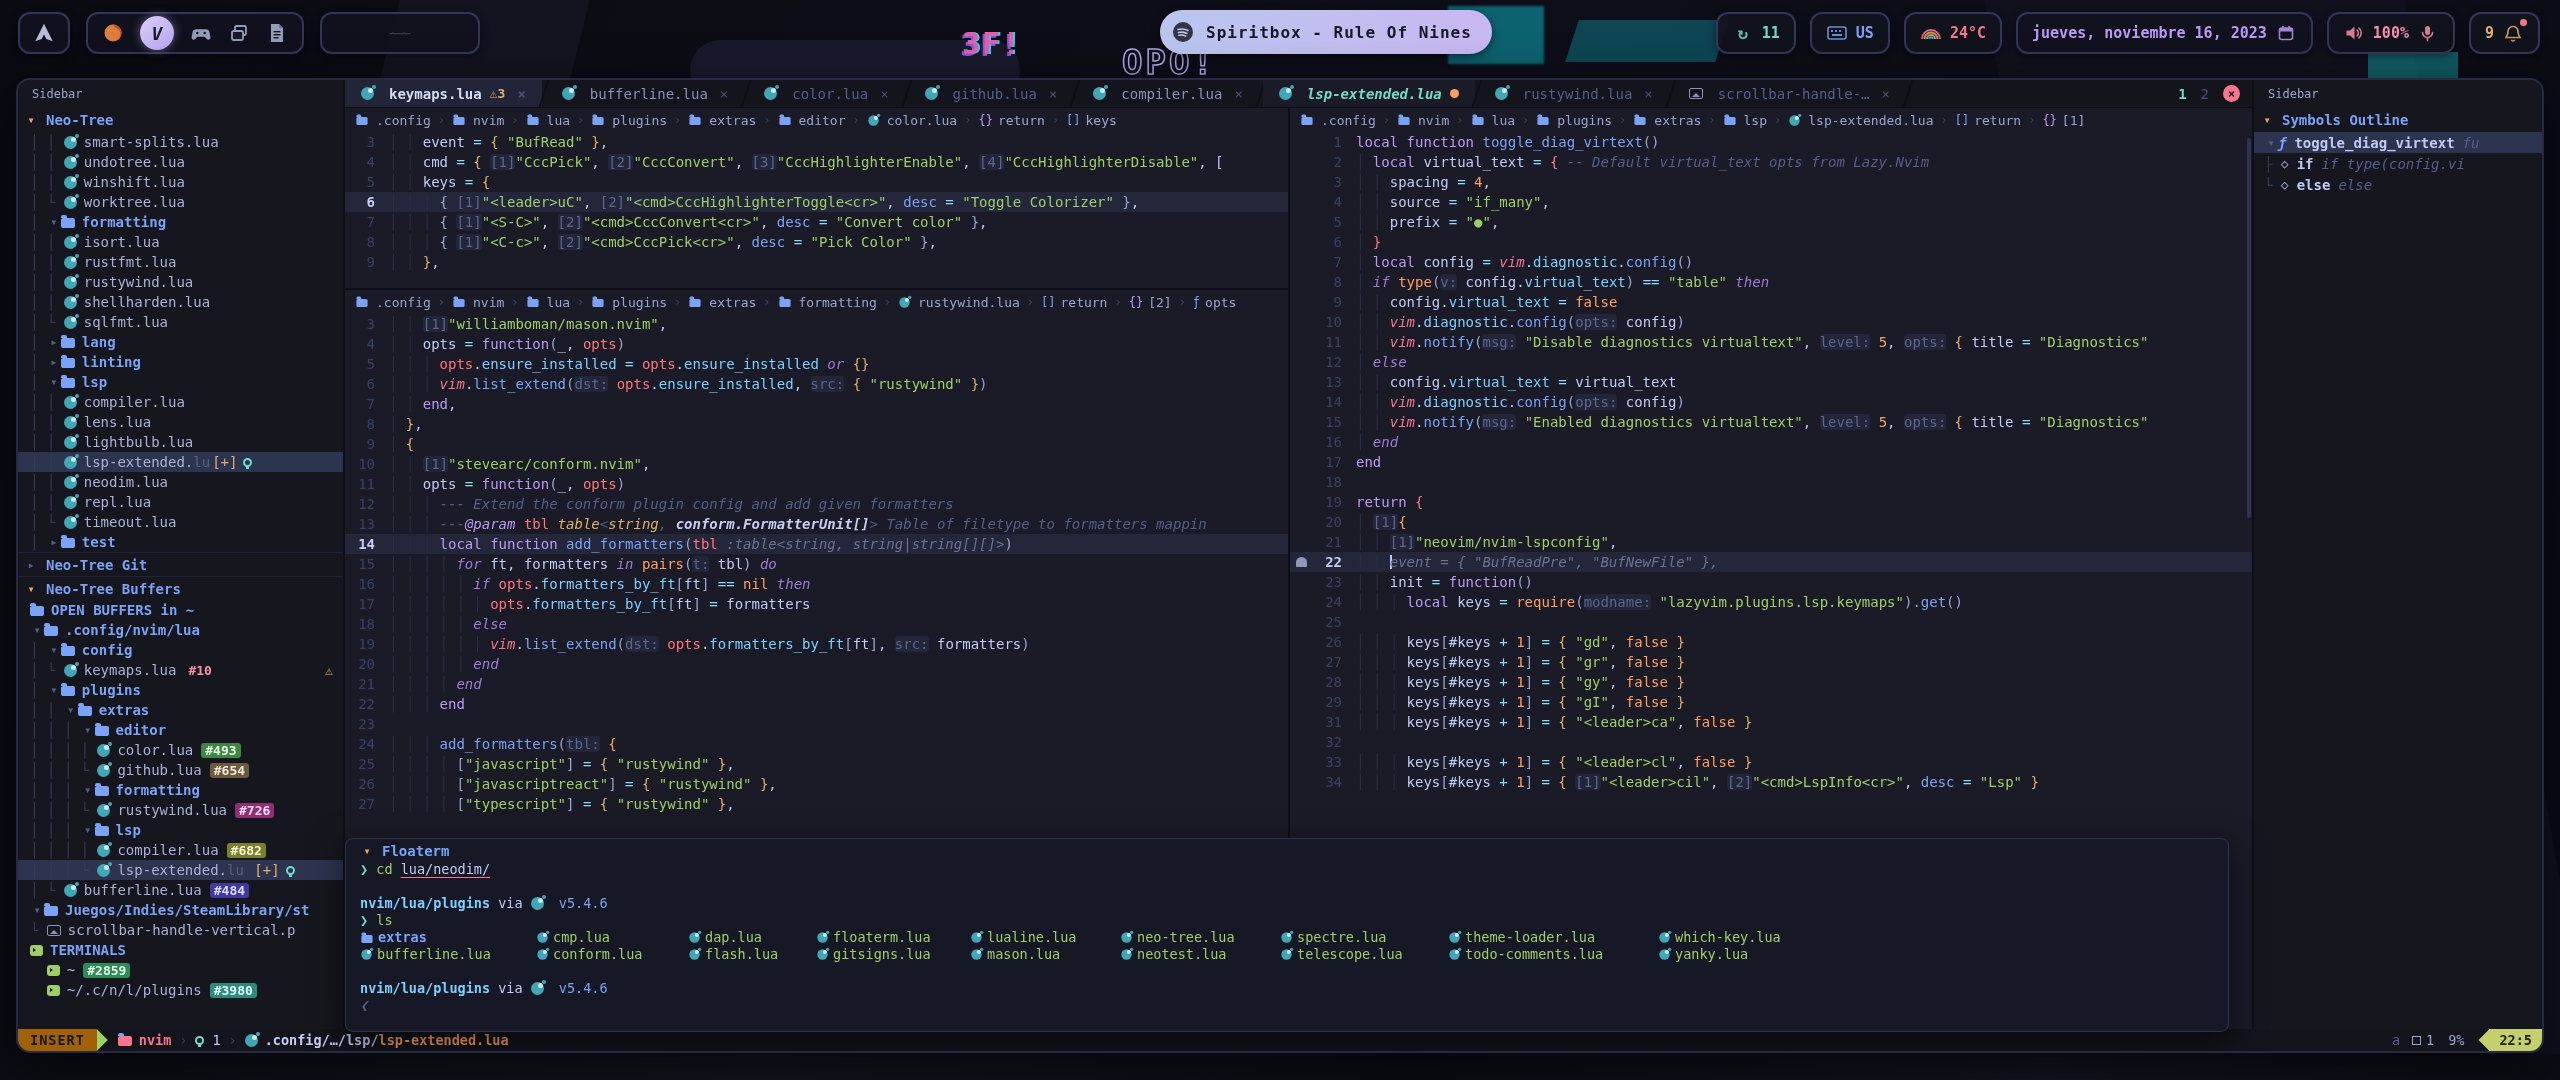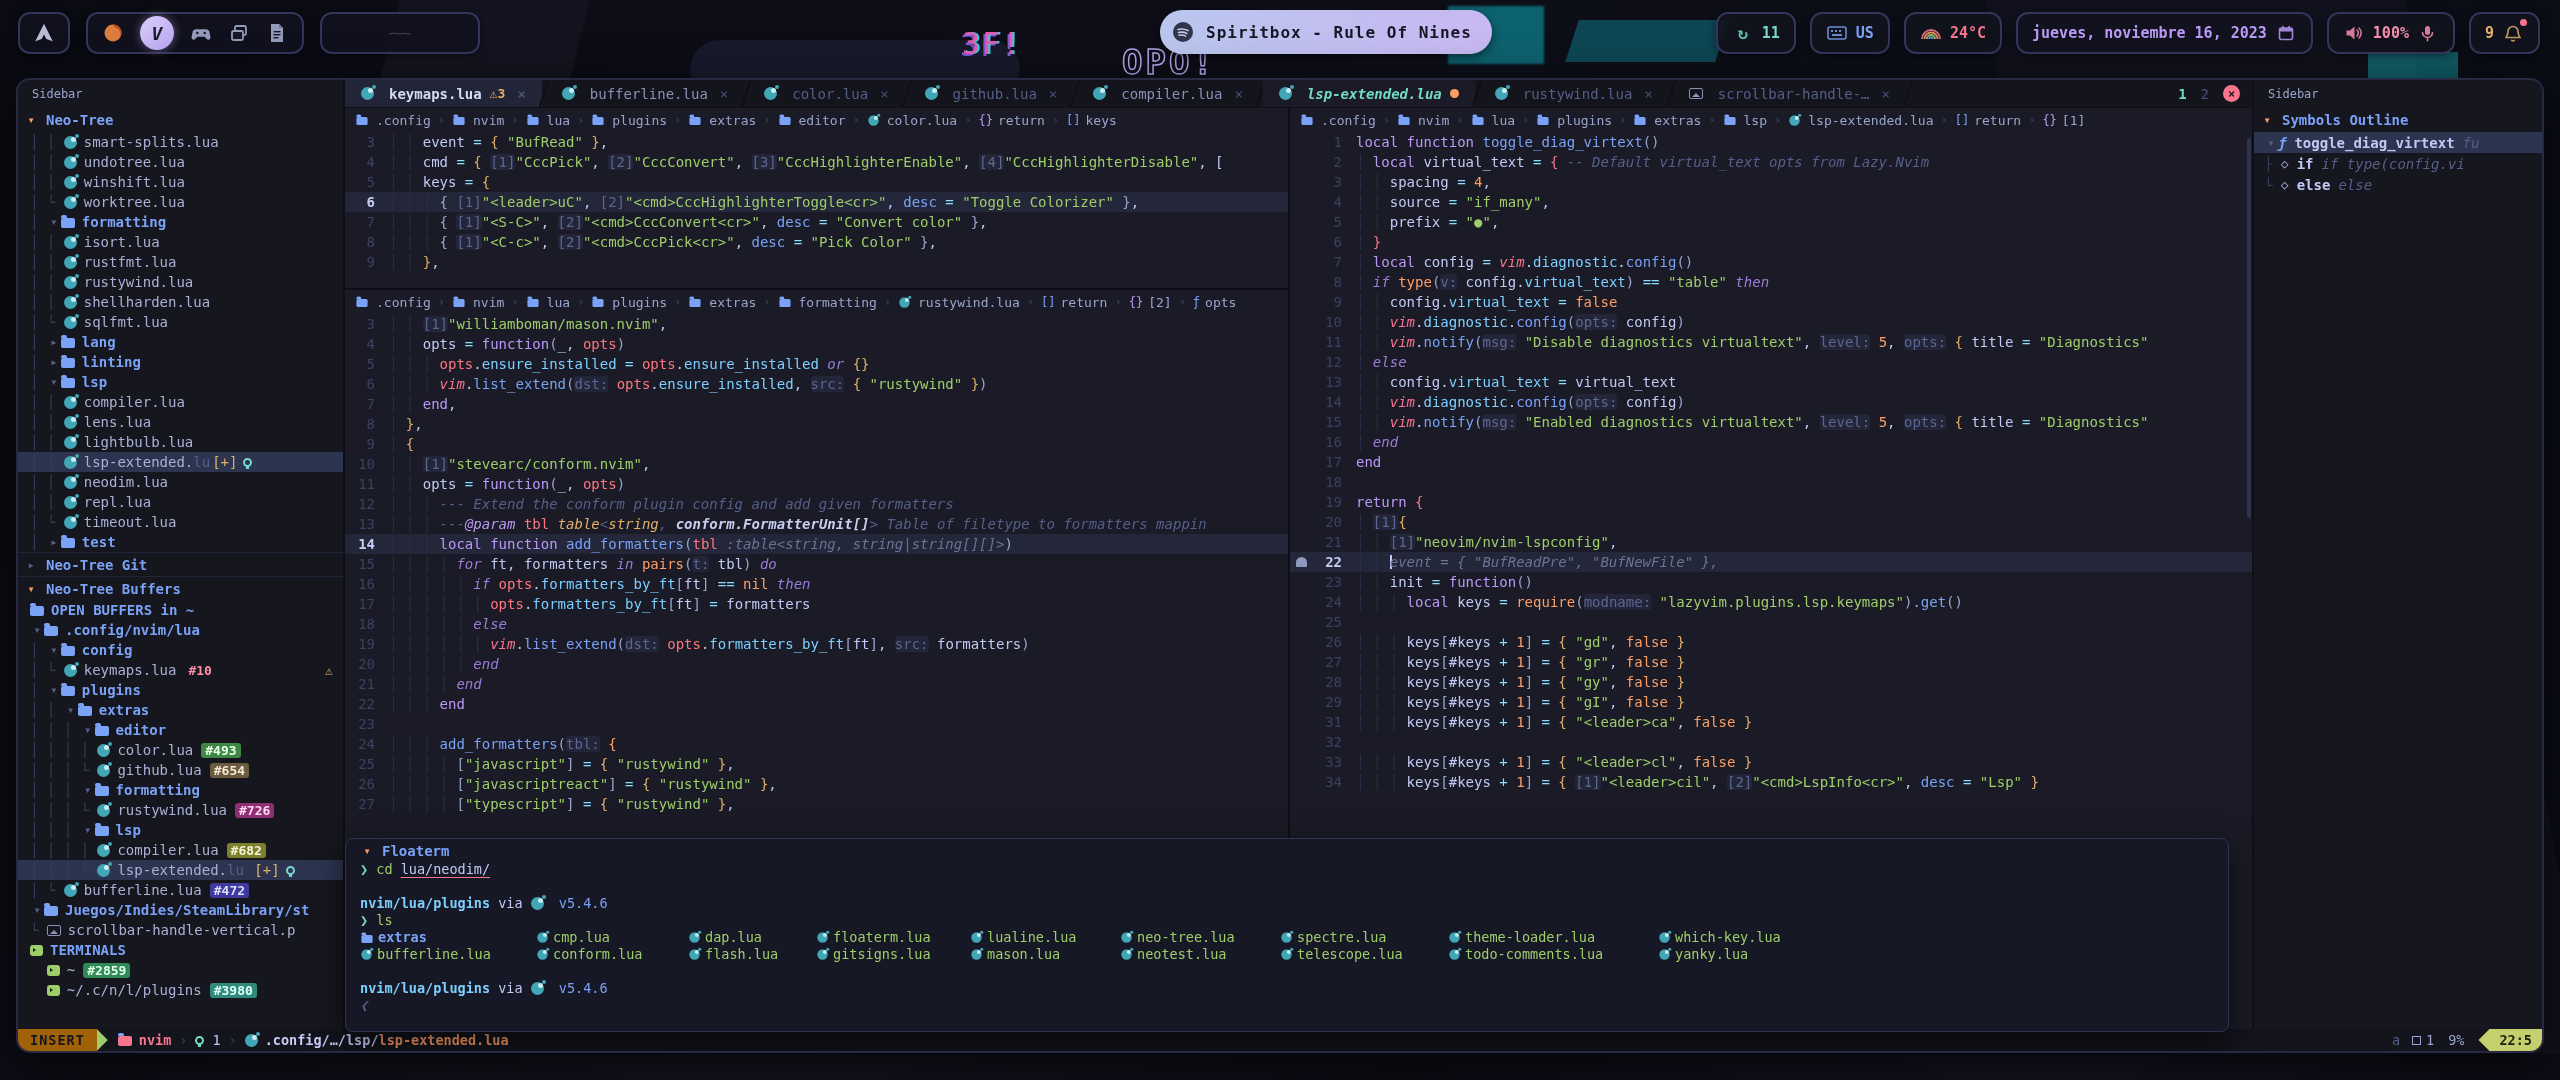--- a/index.html
+++ b/index.html
@@ -2,21 +2,21 @@
 <html><head>
 <meta charset="utf-8">
 <style>
   * { margin:0; padding:0; box-sizing:border-box; }
   html,body { width:2560px; height:1080px; overflow:hidden; background:#0a0b12; font-family:"DejaVu Sans Mono", monospace; }
 
   
   .wall { position:absolute; inset:0; background:linear-gradient(120deg,#0a0b12 0%,#0d0e18 45%,#0a0c14 100%); }
   .wall .band { position:absolute; left:260px; top:-40px; width:190px; height:1200px; background:#13141f; transform:skewX(-14deg); }
   .wall .band2 { position:absolute; right:60px; top:-40px; width:420px; height:1160px; background:#10111c; transform:skewX(10deg); }
-  .wall .glitch-pink { position:absolute; left:962px; top:26px; font-size:30px; font-weight:normal; color:#e85bb0; text-shadow:2px 0 #27d8e8, -2px 2px #8259d8; letter-spacing:2px; }
+  .wall .glitch-pink { position:absolute; left:962px; top:26px; font-size:30px; font-weight:bold; color:#e85bb0; text-shadow:2px 0 #27d8e8, -2px 2px #8259d8; letter-spacing:2px; }
   .wall .glitch-outline { position:absolute; left:1122px; top:42px; font-size:34px; font-weight:bold; color:transparent; -webkit-text-stroke:1.5px #b3a7ea; letter-spacing:3px; }
   .wall .neon1 { position:absolute; left:1448px; top:6px; width:96px; height:58px; background:#0fc8dc; opacity:.45; filter:blur(1px); }
   .wall .neon2 { position:absolute; left:1572px; top:20px; width:150px; height:42px; background:#12aec4; opacity:.35; transform:skewX(-18deg); }
   .wall .neon3 { position:absolute; left:2368px; top:52px; width:90px; height:26px; background:#18cfd8; opacity:.4; }
   .wall .blob { position:absolute; left:690px; top:40px; width:330px; height:60px; border-radius:30px; background:#1b1d31; opacity:.8; }
   .wall .bottomshapes { position:absolute; left:0; bottom:0; width:100%; height:26px; background:linear-gradient(90deg,#0c0d15 0%,#14151f 30%,#0c0d15 55%,#131420 80%,#0c0d15 100%); }
 
   
   .topbar { position:absolute; left:0; top:0; width:2560px; height:66px; display:flex; align-items:center; }
   .tb-box { height:42px; background:rgba(17,18,29,.92); border:2px solid #33365a; border-radius:12px; display:flex; align-items:center; gap:16px; padding:0 14px; box-shadow:0 2px 8px rgba(0,0,0,.45); }
@@ -351,21 +351,21 @@
             <div class="tree-row"><span class="guides">│ </span><span class="chev">▾</span><span class="ic ic-folder"></span><span class="lbl-dir">plugins</span></div>
             <div class="tree-row"><span class="guides">│ │ </span><span class="chev">▾</span><span class="ic ic-folder"></span><span class="lbl-dir">extras</span></div>
             <div class="tree-row"><span class="guides">│ │ │ </span><span class="chev">▾</span><span class="ic ic-folder"></span><span class="lbl-dir">editor</span></div>
             <div class="tree-row"><span class="guides">│ │ │ │ </span><span class="ic ic-lua"></span><span>color.lua</span><span class="tree-badge" style="background: rgb(63, 136, 67); color: rgb(234, 255, 234);">#493</span></div>
             <div class="tree-row"><span class="guides">│ │ │ └ </span><span class="ic ic-lua"></span><span>github.lua</span><span class="tree-badge" style="background: rgb(107, 91, 62); color: rgb(242, 232, 216);">#654</span></div>
             <div class="tree-row"><span class="guides">│ │ │ </span><span class="chev">▾</span><span class="ic ic-folder"></span><span class="lbl-dir">formatting</span></div>
             <div class="tree-row"><span class="guides">│ │ │ └ </span><span class="ic ic-lua"></span><span>rustywind.lua</span><span class="tree-badge" style="background: rgb(142, 47, 116); color: rgb(255, 217, 242);">#726</span></div>
             <div class="tree-row"><span class="guides">│ │ │ </span><span class="chev">▾</span><span class="ic ic-folder"></span><span class="lbl-dir">lsp</span></div>
             <div class="tree-row"><span class="guides">│ │ │ │ </span><span class="ic ic-lua"></span><span>compiler.lua</span><span class="tree-badge" style="background: rgb(124, 127, 44); color: rgb(245, 247, 216);">#682</span></div>
             <div class="tree-row sel"><span class="guides">│ │ │ └ </span><span class="ic ic-lua"></span><span>lsp-extended.</span><span class="dim">lu </span><span class="mod">[+]</span><span class="ic ic-bulb"></span></div>
-            <div class="tree-row"><span class="guides">│ └ </span><span class="ic ic-lua"></span><span>bufferline.lua</span><span class="tree-badge" style="background: rgb(64, 58, 158); color: rgb(220, 220, 255);">#472</span></div>
+            <div class="tree-row"><span class="guides">│ └ </span><span class="ic ic-lua"></span><span>bufferline.lua</span><span class="tree-badge" style="background: rgb(64, 58, 158); color: rgb(220, 220, 255);">#484</span></div>
             <div class="tree-row"><span class="chev">▾</span><span class="ic ic-folder"></span><span class="lbl-dir">Juegos/Indies/SteamLibrary/st</span></div>
             <div class="tree-row"><span class="guides">└ </span><span class="ic ic-img"></span><span>scrollbar-handle-vertical.p</span></div>
             <div class="tree-row"><span class="ic ic-term"></span><span class="lbl-dir">TERMINALS</span></div>
             <div class="tree-row"><span class="guides">  </span><span class="ic ic-term"></span><span>~</span><span class="tree-badge" style="background: rgb(47, 138, 85); color: rgb(224, 255, 233);">#2859</span></div>
             <div class="tree-row"><span class="guides">  </span><span class="ic ic-term"></span><span>~/.c/n/l/plugins</span><span class="tree-badge" style="background: rgb(47, 138, 125); color: rgb(223, 255, 249);">#3980</span></div>
           </div>
         </div>
     </div>
 
     <div class="main-col">

